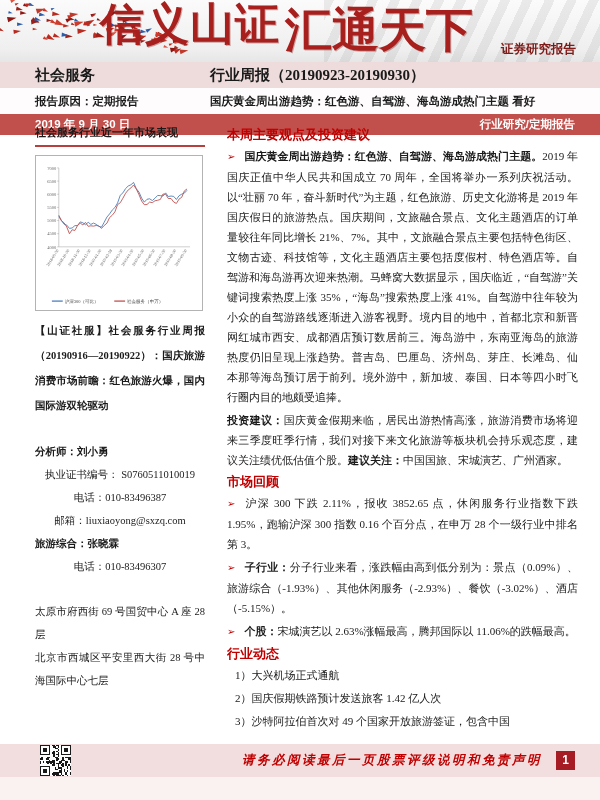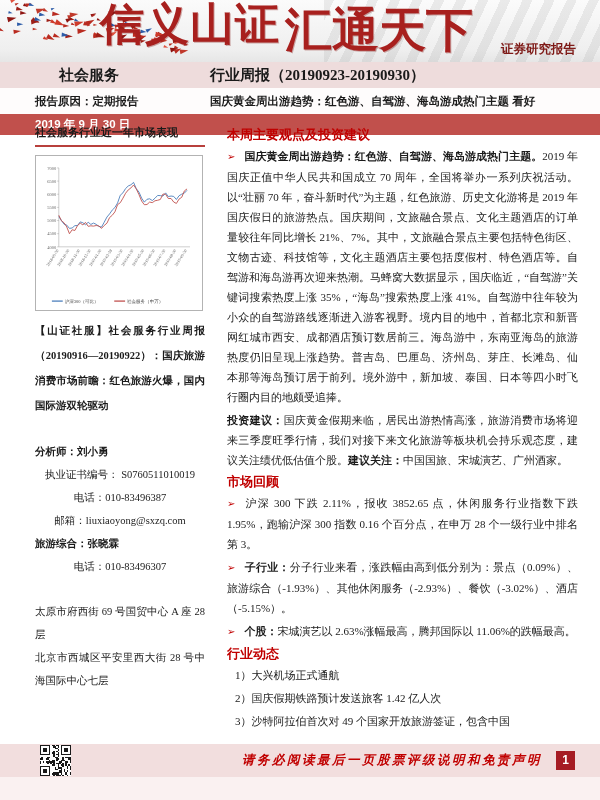--- a/index.html
+++ b/index.html
@@ -17,21 +17,21 @@
          font-weight:bold;text-shadow:1px 1px 0 rgba(130,20,18,.35);}
   .brand .p1{font-size:44px;letter-spacing:1px;}
   .brand .p2{font-size:47px;display:inline-block;transform:translateY(7px);margin-left:5px;}
   .banner-label{position:absolute;right:24px;bottom:4px;font-size:12.5px;font-weight:bold;color:#7e1a17;}
 
   
   .band1{position:absolute;top:62px;left:0;right:0;height:26px;background:var(--header-pink,#eedcdc);}
   .band2{position:absolute;top:88px;left:0;right:0;height:26px;background:#fefcfc;}
   .cell-l{position:absolute;left:35px;line-height:26px;}
   .cell-r{position:absolute;left:210px;line-height:26px;}
-  .sector{font-size:15px;font-weight:bold;margin-left:24px;}
+  .sector{font-size:15px;font-weight:bold;}
   .rtitle{font-size:15px;font-weight:bold;}
   .reason,.subtitle{font-size:11.5px;font-weight:bold;}
   .redbar{position:absolute;top:114px;left:0;right:0;height:21px;background:var(--bar-red,#c1504c);
           color:#fff;font-weight:bold;font-size:11.5px;line-height:21px;}
   .redbar .date{position:absolute;left:35px;}
   .redbar .cat{position:absolute;right:25px;}
 
   
   .content{position:absolute;top:123px;left:35px;width:543px;height:606px;display:flex;gap:22px;overflow:hidden;}
   aside{width:170px;flex:none;font-size:10.5px;overflow:hidden;}
@@ -173,20 +173,21 @@
   <div class="band1">
     <span class="cell-l sector sans">社会服务</span>
     <span class="cell-r rtitle">行业周报（20190923-20190930）</span>
   </div>
   <div class="band2">
     <span class="cell-l reason sans">报告原因：定期报告</span>
     <span class="cell-r subtitle sans">国庆黄金周出游趋势：红色游、自驾游、海岛游成热门主题  看好</span>
   </div>
   <div class="redbar sans">
     <span class="date">2019 年 9 月 30 日</span>
+    <span class="cat">行业研究/定期报告</span>
   </div>
 
   <div class="content">
 
     <aside>
       <div class="chart-title sans">社会服务行业近一年市场表现</div>
       <div class="chart-box">
         <svg viewBox="0 0 160 148">
             <line x1="21" y1="6" x2="21" y2="86" stroke="#aaa" stroke-width="0.6"></line>
             <line x1="21" y1="86" x2="154" y2="86" stroke="#aaa" stroke-width="0.6"></line>

